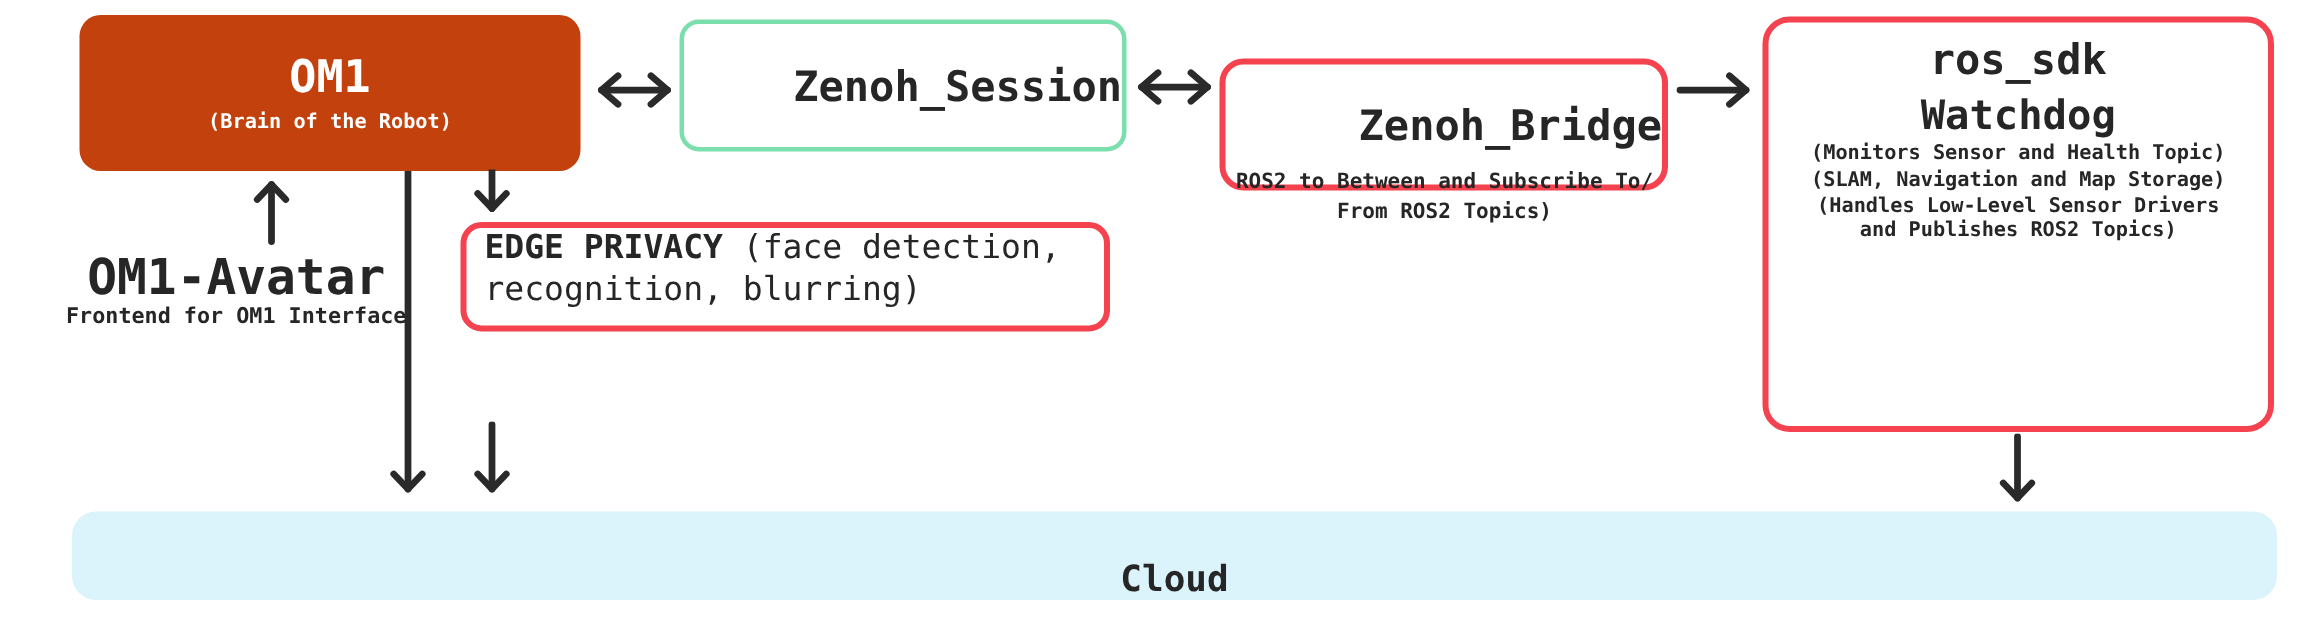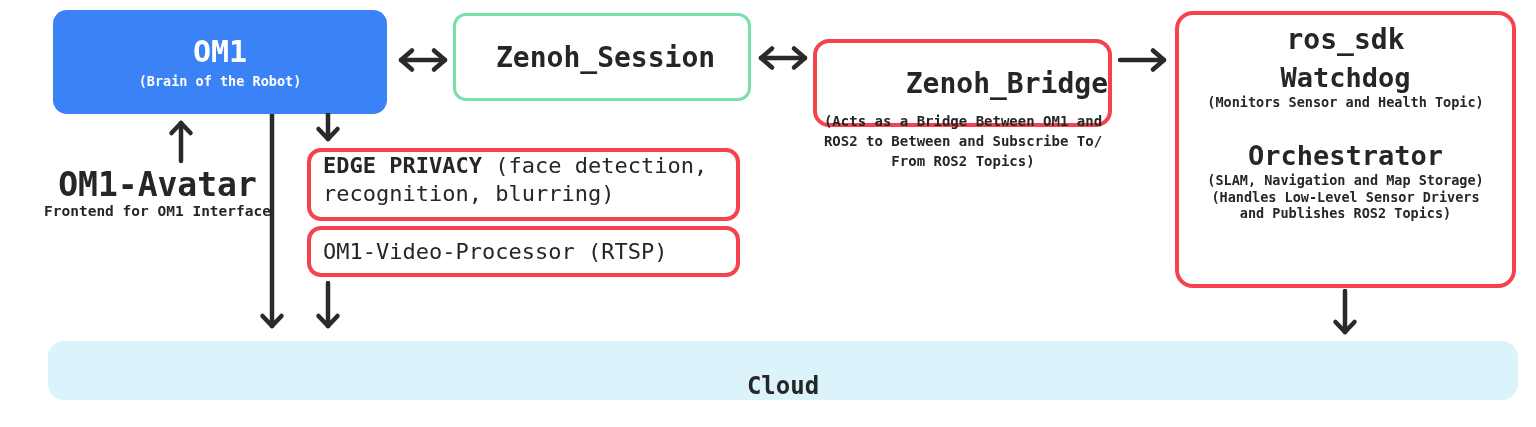--- a/index.html
+++ b/index.html
@@ -7,31 +7,31 @@
     position:relative; width:1536px; height:427px; overflow:hidden;
     background:#ffffff; color:#262626;
     font-family:"DejaVu Sans Mono","Liberation Mono",monospace;
   }
   .abs { position:absolute; }
   .node { box-sizing:border-box; background:#ffffff; }
 
   
   .om1-box {
     left:53px; top:10px; width:334px; height:104px;
-    background:#3b82f6; border-radius:14px; color:#ffffff;
+    background:#c2410c; border-radius:14px; color:#ffffff;
     display:flex; flex-direction:column; align-items:center; justify-content:center;
   }
   .om1-title { font-size:30px; font-weight:bold; line-height:34px; }
   .om1-sub   { font-size:13.5px; font-weight:bold; line-height:18px; margin-top:3px; }
 
   
   .session-box {
     left:453px; top:13px; width:298px; height:88px;
     border:3.5px solid #7adfac; border-radius:13px;
-    display:flex; align-items:center; justify-content:flex-start;padding-left:40px;
+    display:flex; align-items:center; justify-content:flex-end;padding-left:40px;
   }
   .bridge-box {
     left:813px; top:13px; width:299px; height:88px;
     border:4px solid #f4434f; border-radius:16px;
     display:flex; align-items:center; justify-content:flex-end;margin-top:26px;
   }
   .big-label { font-size:28px; font-weight:bold; }
 
   .bridge-caption {
     left:800px; top:111px; width:326px; text-align:center;
@@ -95,52 +95,47 @@
   </div>
 
   <div class="abs node session-box">
     <div class="big-label">Zenoh_Session</div>
   </div>
 
   <div class="abs node bridge-box">
     <div class="big-label">Zenoh_Bridge</div>
   </div>
   <div class="abs bridge-caption">
-    <div>(Acts as a Bridge Between OM1 and</div>
     <div>ROS2 to Between and Subscribe To/</div>
     <div>From ROS2 Topics)</div>
   </div>
 
   <div class="abs node rossdk-box">
     <div class="rossdk-title">ros_sdk</div>
 
     <div class="comp-name gap1">Watchdog</div>
     <div class="comp-desc">(Monitors Sensor and Health Topic)</div>
 
-    <div class="comp-name gap2">Orchestrator</div>
     <div class="comp-desc">(SLAM, Navigation and Map Storage)</div>
 
     <div class="comp-desc">
       <div>(Handles Low-Level Sensor Drivers</div>
       <div>and Publishes ROS2 Topics)</div>
     </div>
   </div>
 
   <div class="abs avatar-wrap">
     <div class="avatar-title">OM1-Avatar</div>
     <div class="avatar-sub">Frontend for OM1 Interface</div>
   </div>
 
   <div class="abs node edge-box">
     <div><span class="edge-bold">EDGE PRIVACY</span><span> (face detection, recognition, blurring)</span></div>
   </div>
 
-  <div class="abs node video-box">
-    <div>OM1-Video-Processor (RTSP)</div>
-  </div>
 
   <div class="abs cloud-bar">
     <div>Cloud</div>
   </div>
 
   <svg class="abs arrow" style="left:393px; top:44px;" width="60" height="32" viewBox="0 0 60 32">
     <line x1="8" y1="16" x2="52" y2="16"></line>
     <polyline points="19,6.5 8,16 19,25.5"></polyline>
     <polyline points="41,6.5 52,16 41,25.5"></polyline>
   </svg>

